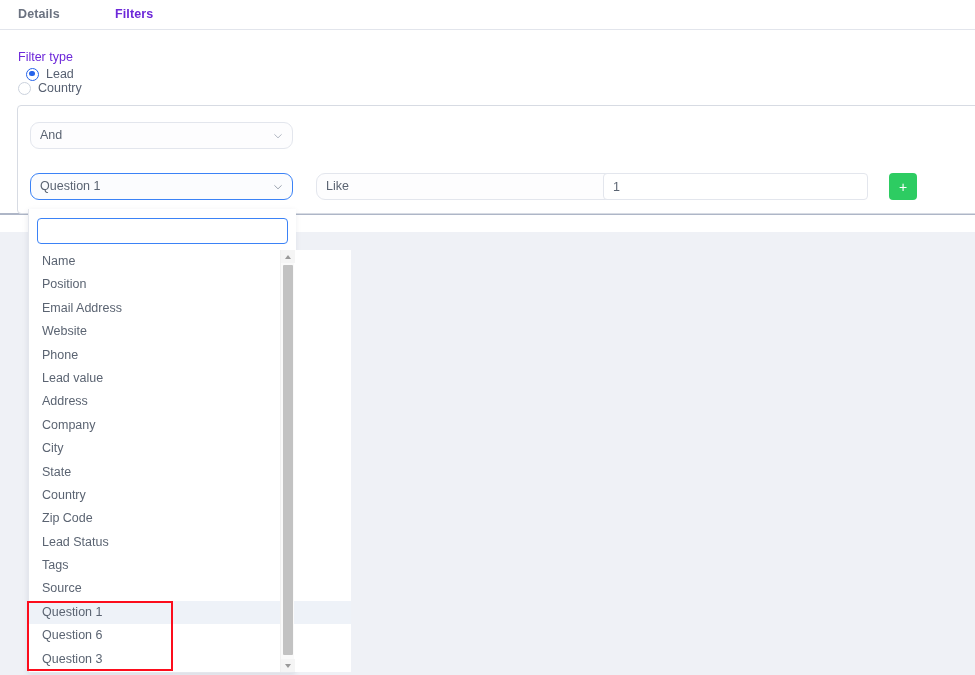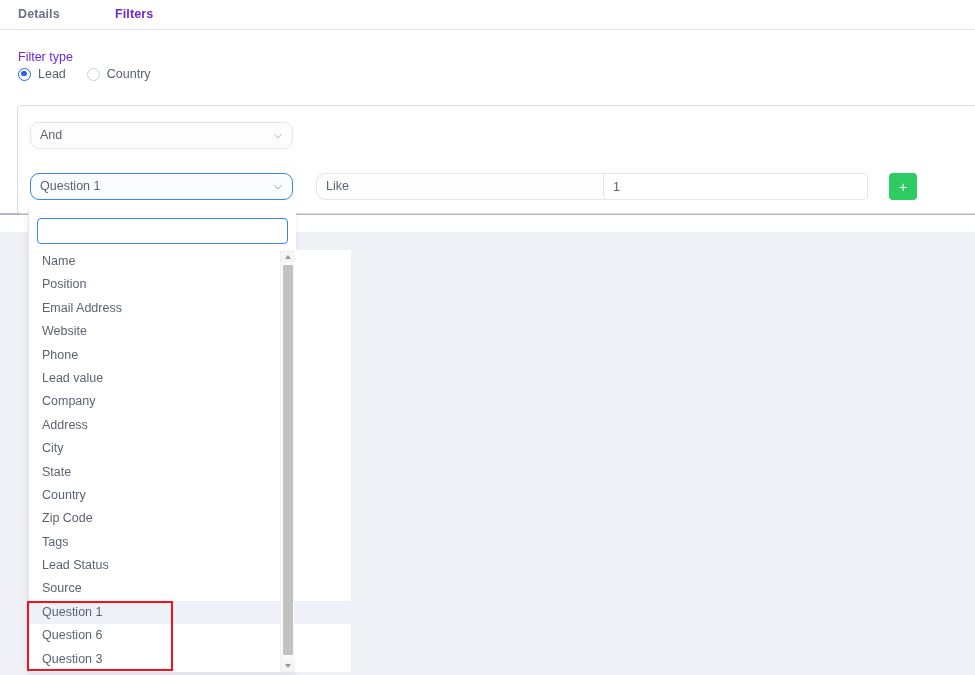--- a/index.html
+++ b/index.html
@@ -68,20 +68,21 @@
     left: 18px; top: 50px;
     font-size: 12.5px;
     color: #6d28d9;
   }
 
   .radio-row {
     position: absolute;
     left: 18px; top: 67px;
     display: flex;
     align-items: center;
+    flex-direction: column;
   }
   .radio-opt {
     display: flex;
     align-items: center;
     cursor: pointer;
     margin-right: 21px;
   }
   .radio-dot {
     width: 13px; height: 13px;
     border-radius: 50%;
@@ -332,28 +333,28 @@
   <div class="dd-search-wrap">
     <input class="dd-search" type="text" autofocus="" value="" style="">
   </div>
   <div class="dd-list">
       <div class="dd-item">Name</div>
       <div class="dd-item">Position</div>
       <div class="dd-item">Email Address</div>
       <div class="dd-item">Website</div>
       <div class="dd-item">Phone</div>
       <div class="dd-item">Lead value</div>
+      <div class="dd-item">Address</div>
       <div class="dd-item">Company</div>
-      <div class="dd-item">Address</div>
       <div class="dd-item">City</div>
       <div class="dd-item">State</div>
       <div class="dd-item">Country</div>
       <div class="dd-item">Zip Code</div>
+      <div class="dd-item">Lead Status</div>
       <div class="dd-item">Tags</div>
-      <div class="dd-item">Lead Status</div>
       <div class="dd-item">Source</div>
       <div class="dd-item active">Question 1</div>
       <div class="dd-item">Question 6</div>
       <div class="dd-item">Question 3</div>
     </div>
   <div class="dd-scroll">
     <div class="dd-sb-arrow up">
         <i></i>
       </div>
     <div class="dd-sb-thumb"></div>

